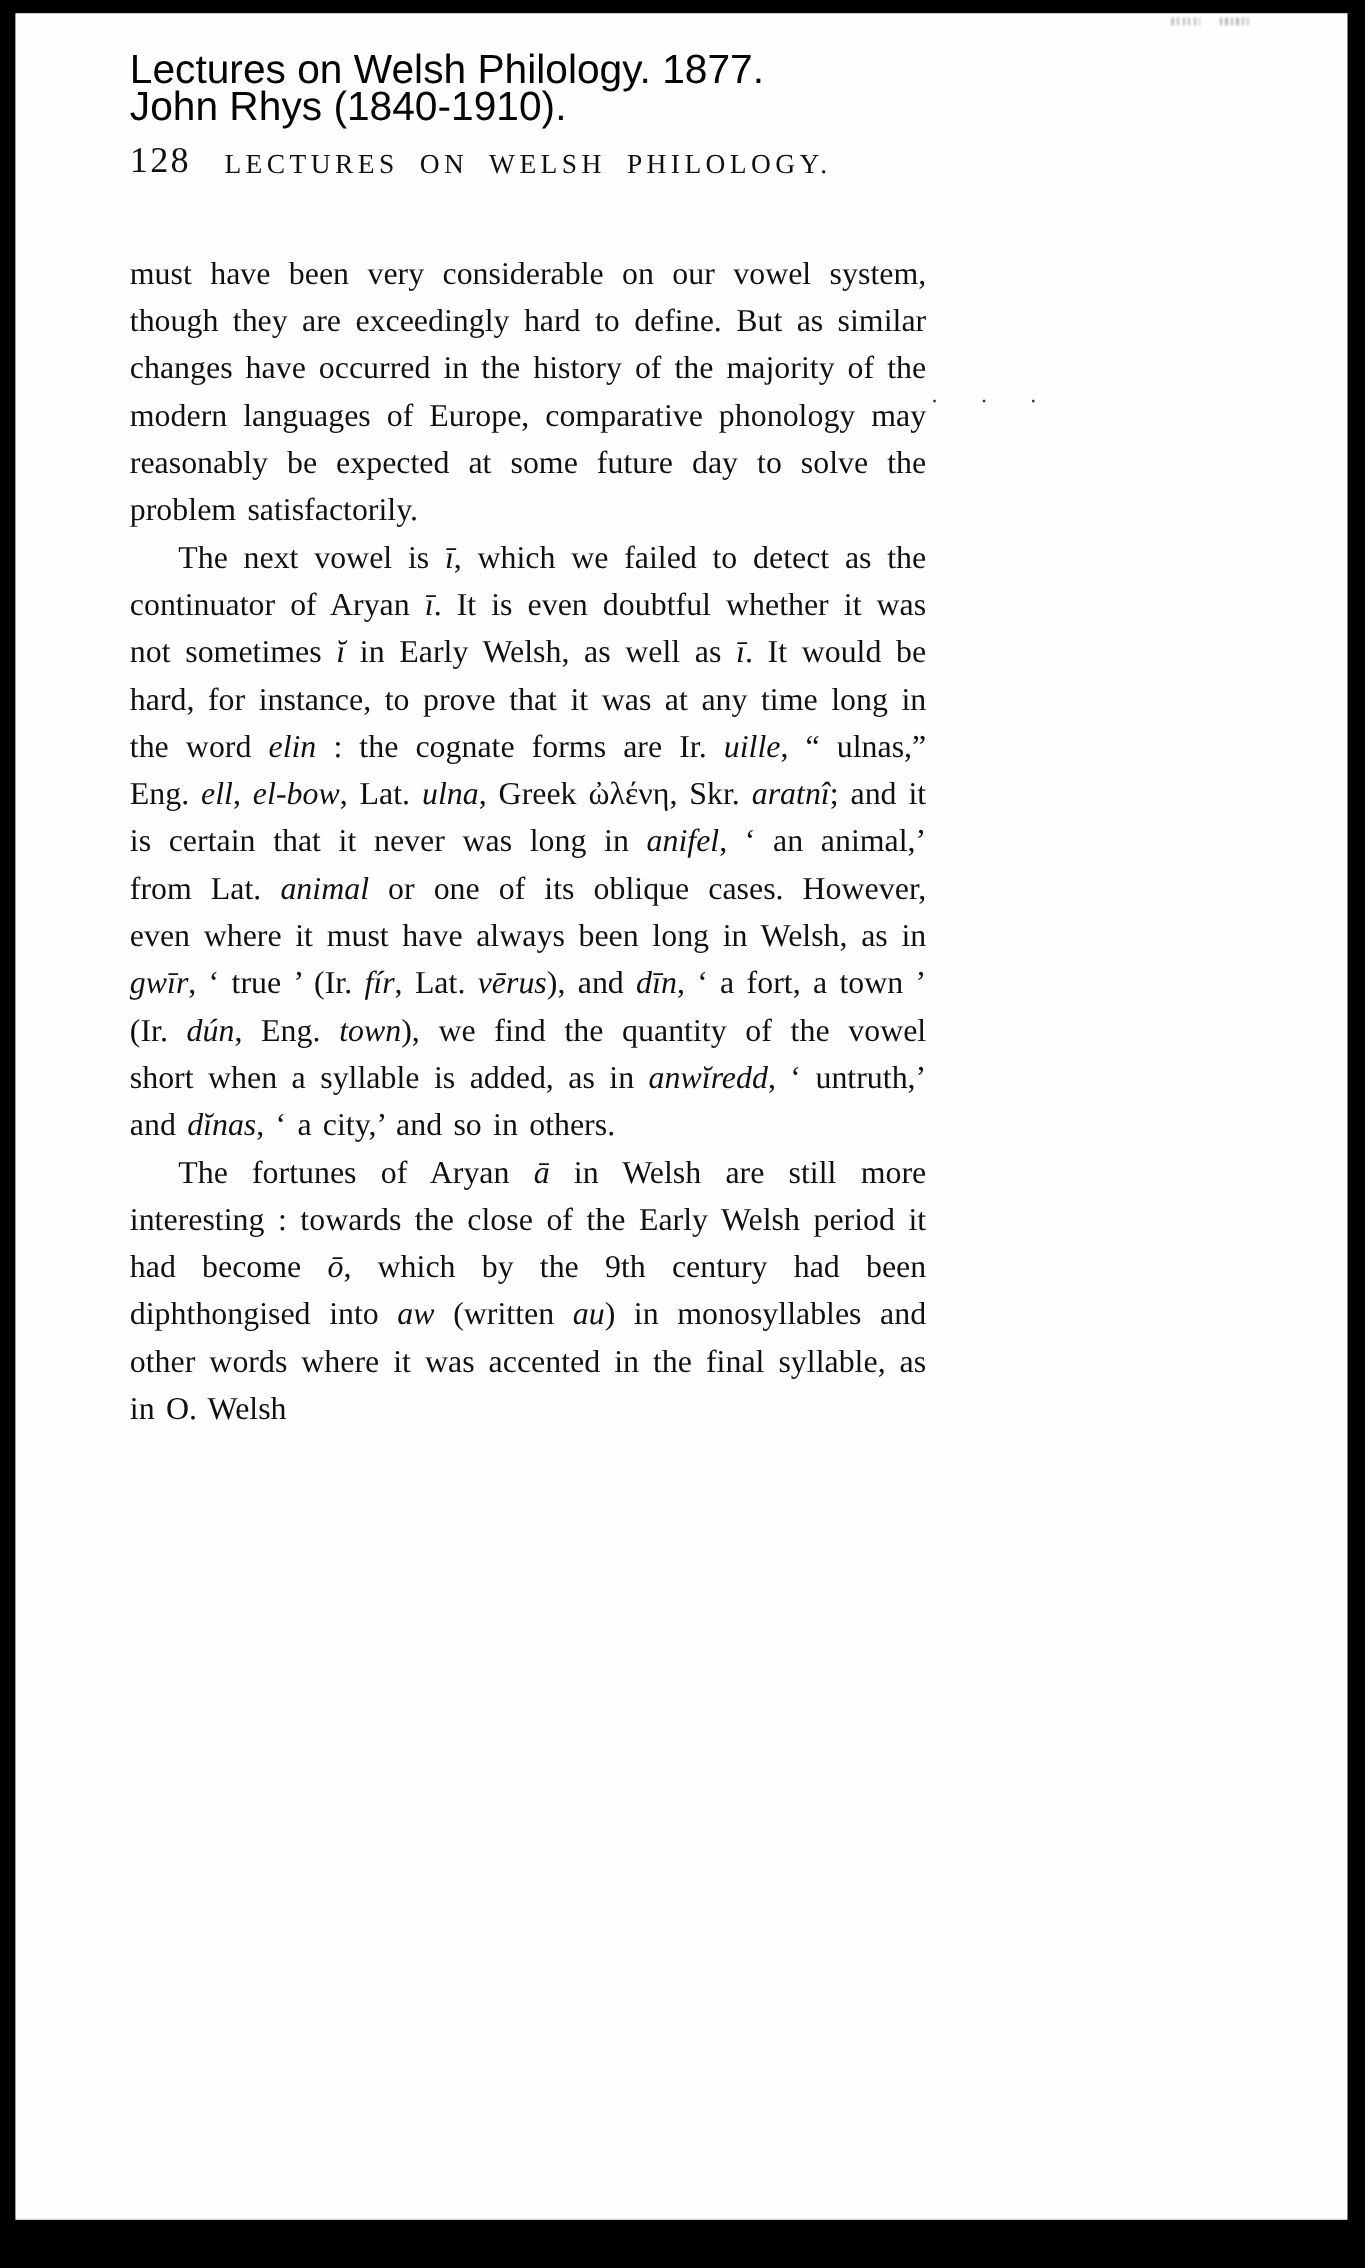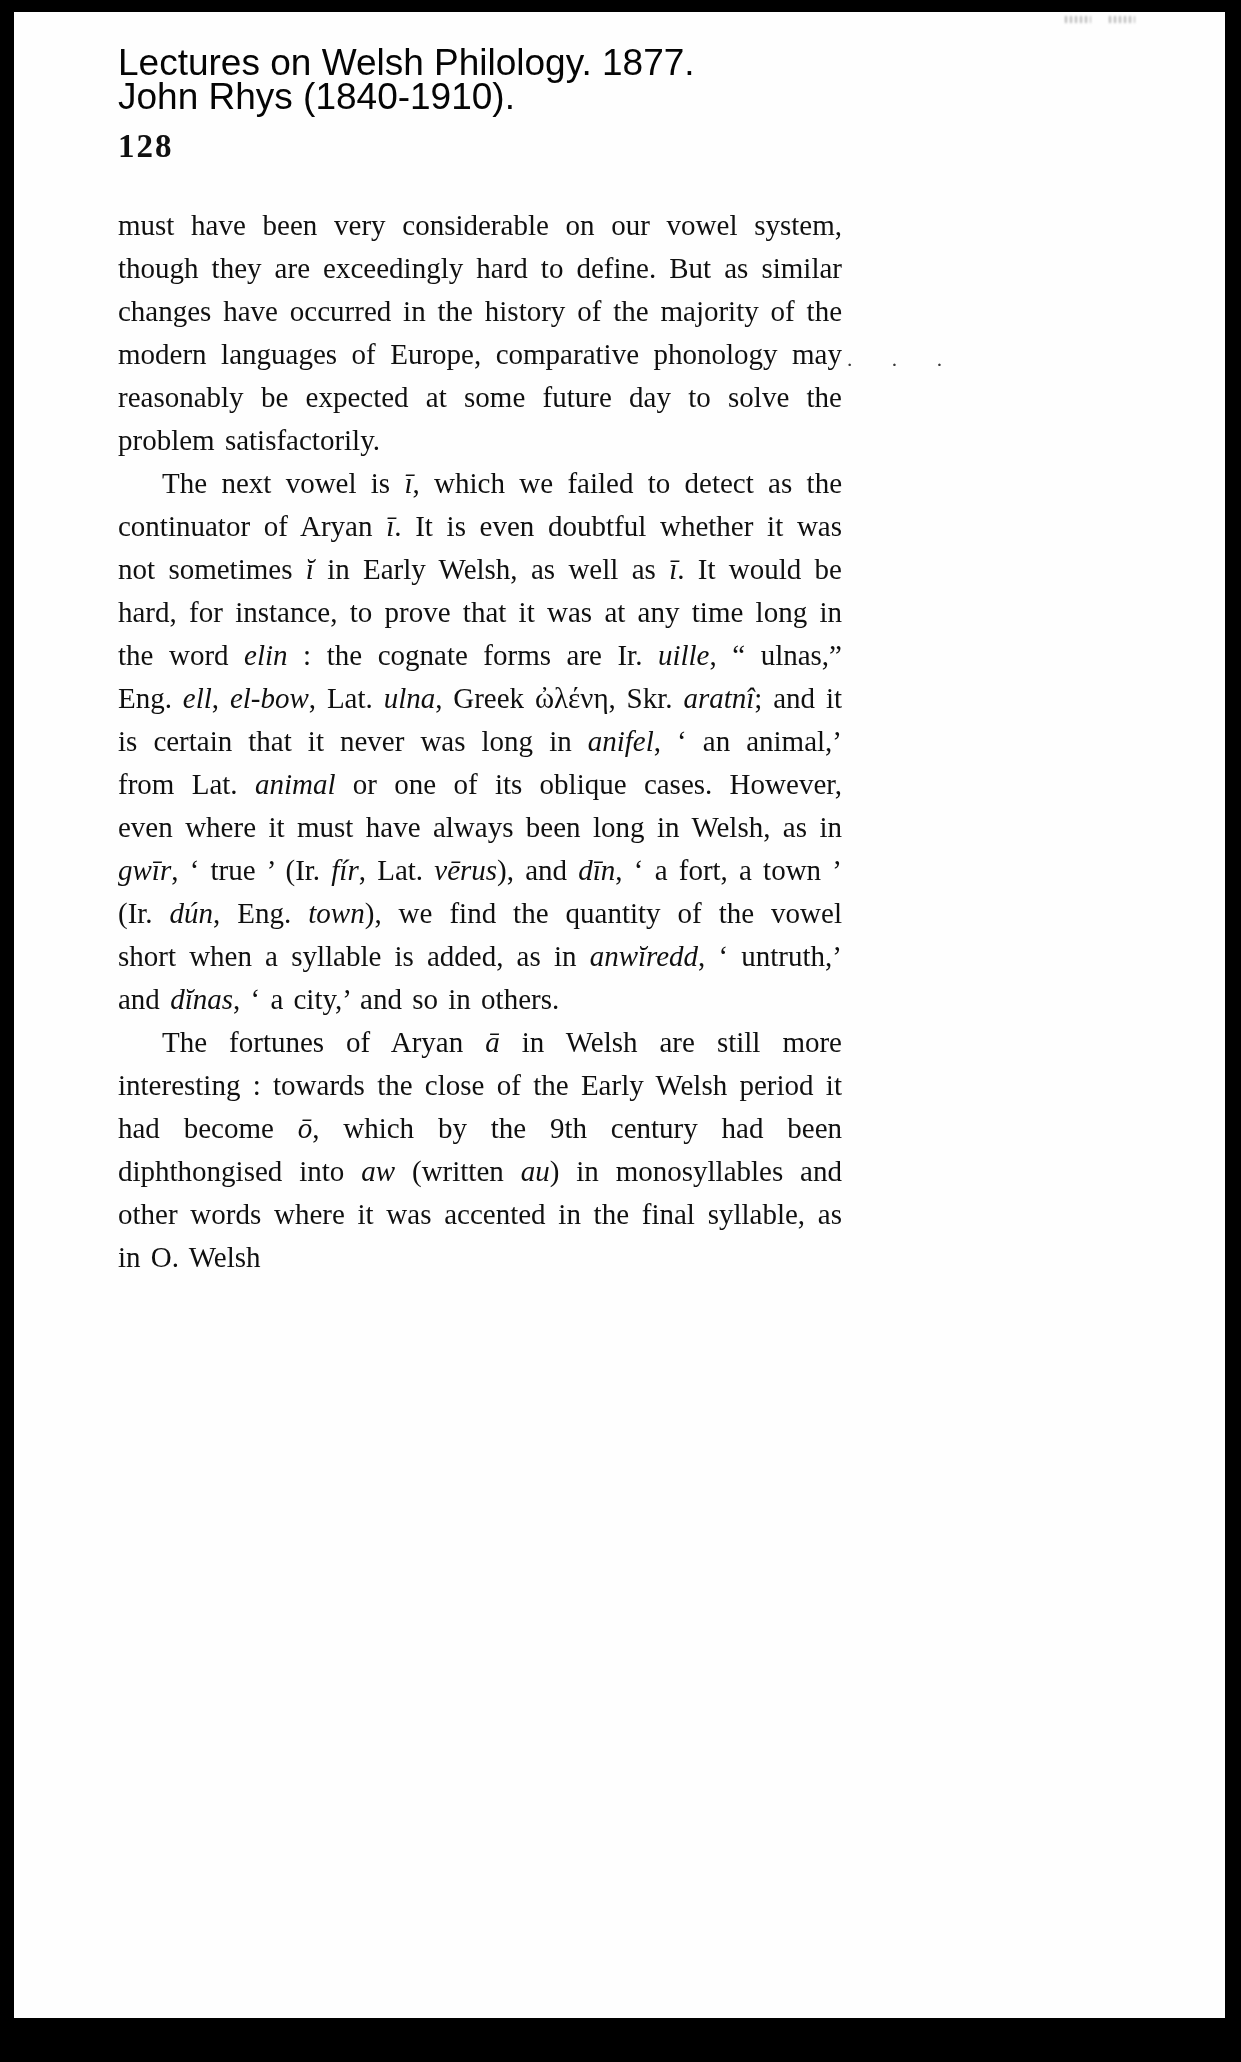--- a/index.html
+++ b/index.html
@@ -37,21 +37,20 @@
     top: 116px;
     width: 724px;
     height: 44px;
   }
   .page-number {
     position: absolute;
     left: 0;
     top: 0;
     font-size: 33px;
     letter-spacing: 2px;
-    font-weight: bold;
   }
   .running-title {
     text-align: center;
     padding-top: 8px;
     font-size: 25px;
     letter-spacing: 4px;
     word-spacing: 9px;
   }
 
   .body-text {
@@ -63,20 +62,21 @@
     line-height: 43px;
     text-align: justify;
     word-spacing: 3px;
   }
   .body-text p {
     margin: 0;
     text-indent: 44px;
   }
   .body-text p.no-indent {
     text-indent: 0;
+    margin-top: 24px;
   }
   .italic { font-style: italic; }
 
   .margin-dots {
     position: absolute;
     left: 832px;
     top: 340px;
     font-size: 22px;
     letter-spacing: 16px;
     color: #3a3a3a;
@@ -112,20 +112,21 @@
 
     <div class="corner-smudge"></div>
 
     <div class="annotation">
       <div>Lectures on Welsh Philology. 1877.</div>
       <div>John Rhys (1840-1910).</div>
     </div>
 
     <div class="page-header">
       <div class="page-number">128</div>
+      <div class="running-title">LECTURES ON WELSH PHILOLOGY.</div>
     </div>
 
     <div class="margin-dots">· · ·</div>
 
     <div class="body-text">
       <p class="no-indent"><span>must have been very considerable on our vowel system, though they are exceedingly hard to define. But as similar changes have occurred in the history of the majority of the modern languages of Europe, comparative phonology may reasonably be expected at some future day to solve the problem satisfactorily.</span></p>
       <p><span>The next vowel is </span><span class="italic">ī</span><span>, which we failed to detect as the continuator of Aryan </span><span class="italic">ī</span><span>. It is even doubtful whether it was not sometimes </span><span class="italic">ĭ</span><span> in Early Welsh, as well as </span><span class="italic">ī</span><span>. It would be hard, for instance, to prove that it was at any time long in the word </span><span class="italic">elin</span><span> : the cognate forms are Ir. </span><span class="italic">uille</span><span>, “ ulnas,” Eng. </span><span class="italic">ell</span><span>, </span><span class="italic">el-bow</span><span>, Lat. </span><span class="italic">ulna</span><span>, Greek ὠλένη, Skr. </span><span class="italic">aratnî</span><span>; and it is certain that it never was long in </span><span class="italic">anifel</span><span>, ‘ an animal,’ from Lat. </span><span class="italic">animal</span><span> or one of its oblique cases. However, even where it must have always been long in Welsh, as in </span><span class="italic">gwīr</span><span>, ‘ true ’ (Ir. </span><span class="italic">fír</span><span>, Lat. </span><span class="italic">vērus</span><span>), and </span><span class="italic">dīn</span><span>, ‘ a fort, a town ’ (Ir. </span><span class="italic">dún</span><span>, Eng. </span><span class="italic">town</span><span>), we find the quantity of the vowel short when a syllable is added, as in </span><span class="italic">anwĭredd</span><span>, ‘ untruth,’ and </span><span class="italic">dĭnas</span><span>, ‘ a city,’ and so in others.</span></p>
       <p><span>The fortunes of Aryan </span><span class="italic">ā</span><span> in Welsh are still more interesting : towards the close of the Early Welsh period it had become </span><span class="italic">ō</span><span>, which by the 9th century had been diphthongised into </span><span class="italic">aw</span><span> (written </span><span class="italic">au</span><span>) in monosyllables and other words where it was accented in the final syllable, as in O. Welsh</span></p>
     </div>
 

